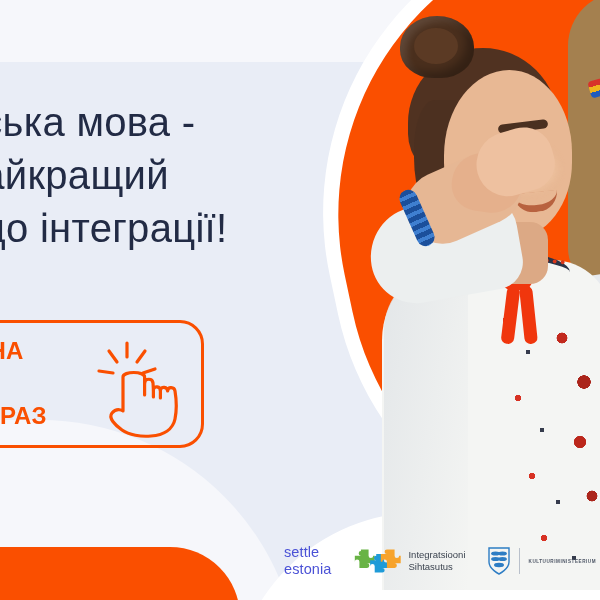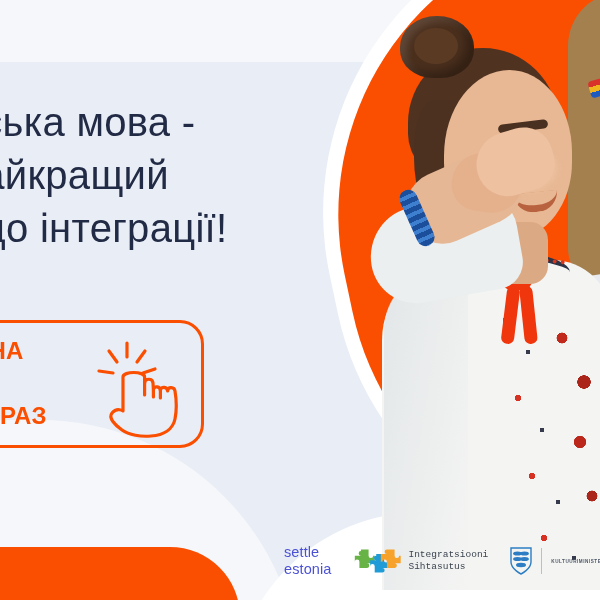--- a/index.html
+++ b/index.html
@@ -346,21 +346,21 @@
   }
   .logo-settle span { display: block; }
 
   .logo-int { display: flex; align-items: center; gap: 7px; }
   .puzzle { width: 48px; height: 26px; }
   .logo-int-text {
     color: #3c4450;
     font-size: 9.5px;
     line-height: 1.3;
   }
-  .logo-int-text span { display: block; font-family: Liberation Mono, monospace; }
+  .logo-int-text span { display: block; }
 
   .logo-min { display: flex; align-items: center; gap: 9px; }
   .coat { width: 22px; height: 28px; }
   .min-divider { width: 1px; height: 26px; background: #b9c0cb; }
   .min-text {
     color: #4c5565;
     font-size: 4.6px;
     letter-spacing: .55px;
     font-weight: 700;
     white-space: nowrap;

